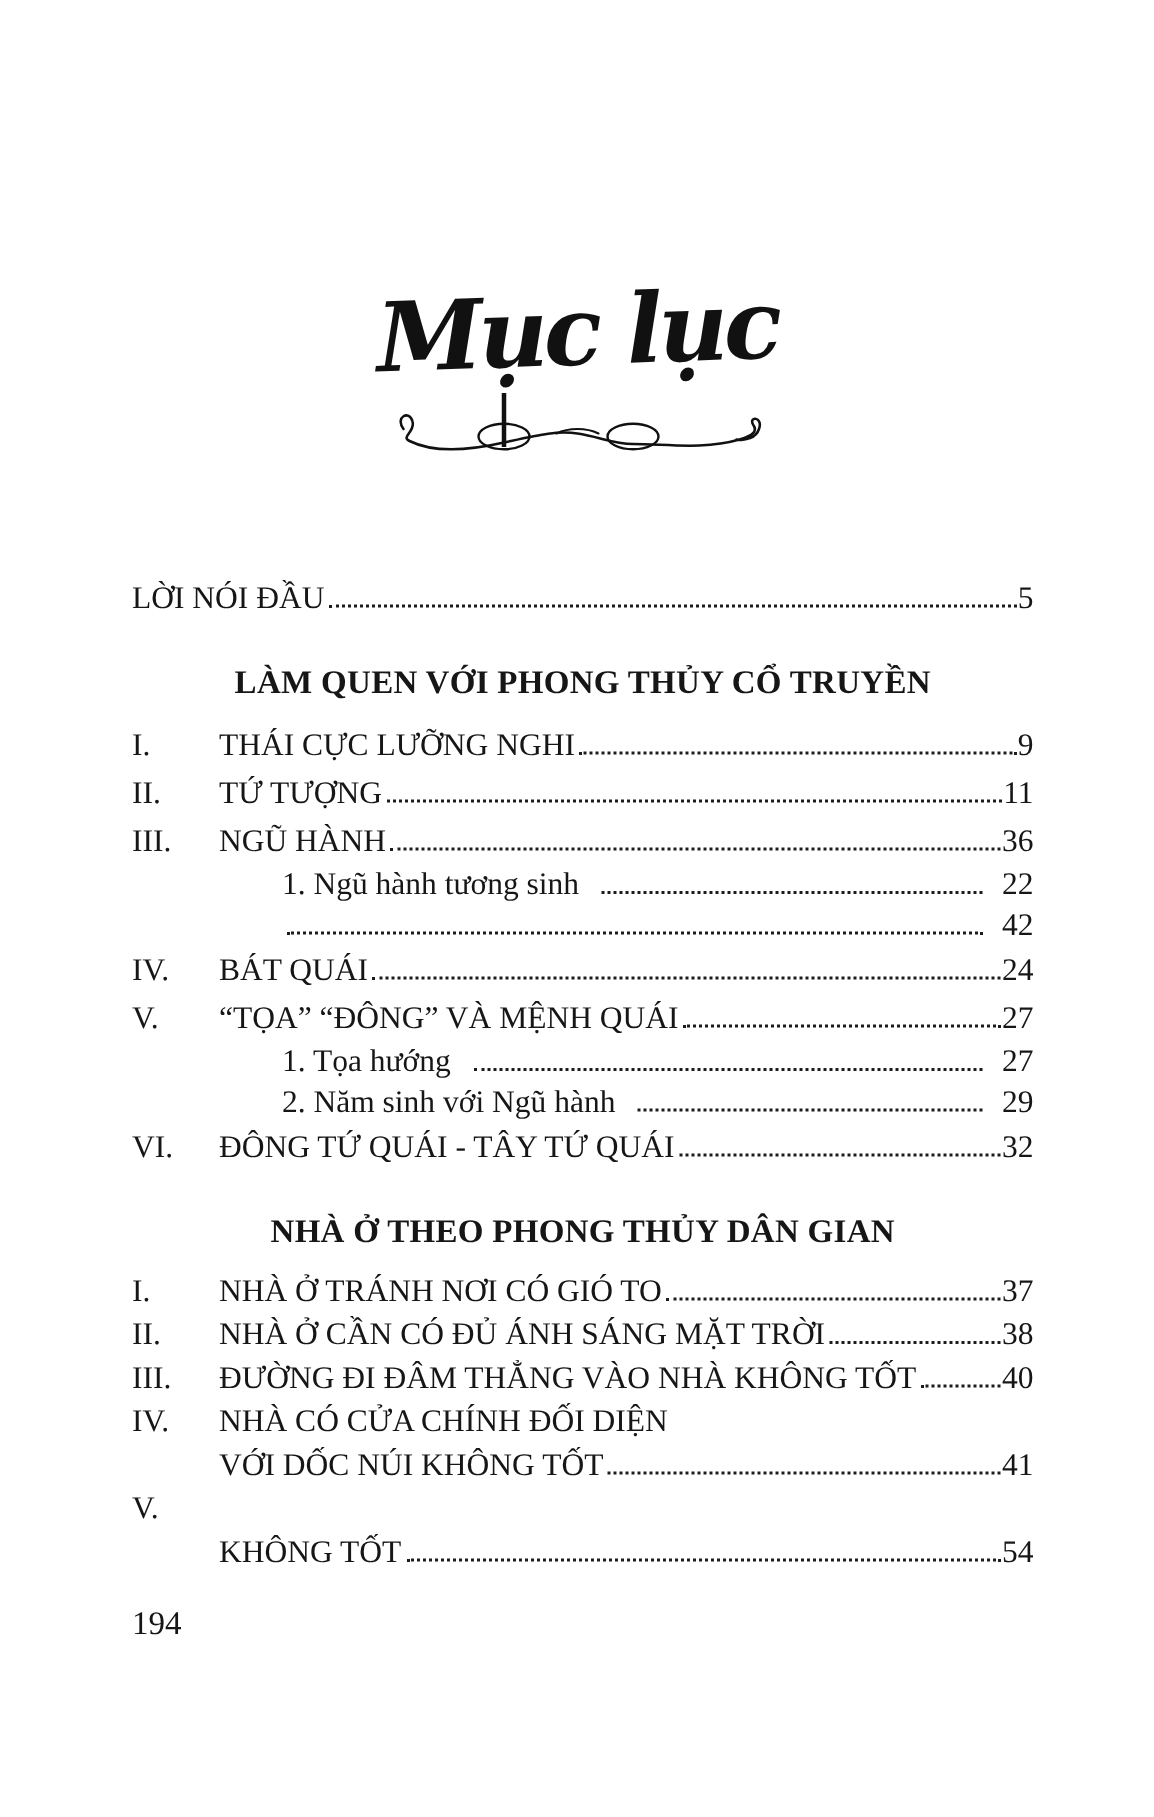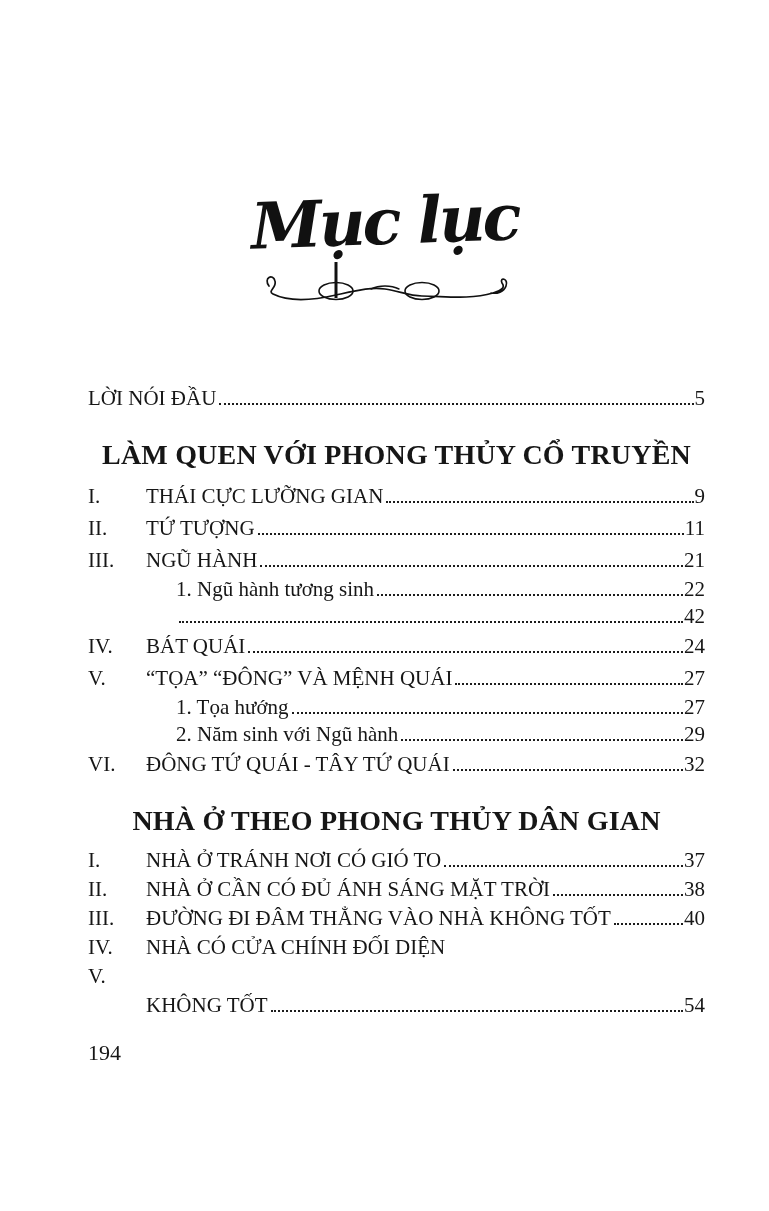--- a/index.html
+++ b/index.html
@@ -37,21 +37,21 @@
     display: inline-block;
     color: #111;
   }
   .flourish {
     display: block;
     margin: -4px auto 0 auto;
   }
 
   
   .toc {
-    margin: 72px 64px 0 88px; 
+    margin: 72px 80px 0 88px; 
     font-size: 21px;
     font-family: Liberation Serif, serif;
   }
   .row {
     display: flex;
     align-items: baseline;
     line-height: 32px;
     white-space: nowrap;
   }
   .row .num {
@@ -66,37 +66,38 @@
     border-bottom: 2px dotted #1c1c1c;
     margin: 0 1px 1px 3px;
     min-width: 12px;
   }
   .pg {
     flex: 0 0 auto;
     text-align: right;
   }
   .sub-row {
     line-height: 27px;
+    gap: 12px;
   }
   .sub-row .num {
     flex: 0 0 88px;
   }
   .s2 {
     line-height: 29px;
   }
   .cont {
     
   }
   .cont .num {
     flex: 0 0 58px;
   }
   .heading {
     text-align: center;
     font-weight: bold;
-    font-size: 28px;
+    font-size: 22px;
     line-height: 30px;
     margin: 26px 0 10px 0;
     letter-spacing: 0.2px;
   }
   .folio {
     margin: 18px 16px 0 88px;
     font-size: 22px;
     line-height: 29px;
   }
 </style>
@@ -127,37 +128,37 @@
     <div class="row">
       <span class="t">LỜI NÓI ĐẦU</span>
       <span class="leader"></span>
       <span class="pg">5</span>
     </div>
 
     <div class="heading">LÀM QUEN VỚI PHONG THỦY CỔ TRUYỀN</div>
 
     <div class="row">
       <span class="num">I.</span>
-      <span class="t">THÁI CỰC LƯỠNG GIAN</span>
+      <span class="t">THÁI CỰC LƯỠNG NGHI</span>
       <span class="leader"></span>
       <span class="pg">9</span>
     </div>
 
     <div class="row">
       <span class="num">II.</span>
       <span class="t">TỨ TƯỢNG</span>
       <span class="leader"></span>
       <span class="pg">11</span>
     </div>
 
     <div class="row">
       <span class="num">III.</span>
       <span class="t">NGŨ HÀNH</span>
       <span class="leader"></span>
-      <span class="pg">21</span>
+      <span class="pg">36</span>
     </div>
 
     <div class="row sub-row">
       <span class="num"></span>
       <span class="t">1. Ngũ hành tương sinh</span>
       <span class="leader"></span>
       <span class="pg">22</span>
     </div>
 
     <div class="row sub-row">
@@ -221,20 +222,26 @@
       <span class="num">III.</span>
       <span class="t">ĐƯỜNG ĐI ĐÂM THẲNG VÀO NHÀ KHÔNG TỐT</span>
       <span class="leader"></span>
       <span class="pg">40</span>
     </div>
 
     <div class="row s2">
       <span class="num">IV.</span>
       <span class="t">NHÀ CÓ CỬA CHÍNH ĐỐI DIỆN</span>
     </div>
+    <div class="row s2 cont">
+      <span class="num"></span>
+      <span class="t">VỚI DỐC NÚI KHÔNG TỐT</span>
+      <span class="leader"></span>
+      <span class="pg">41</span>
+    </div>
 
     <div class="row s2">
       <span class="num">V.</span>
     </div>
     <div class="row s2 cont">
       <span class="num"></span>
       <span class="t">KHÔNG TỐT</span>
       <span class="leader"></span>
       <span class="pg">54</span>
     </div>

